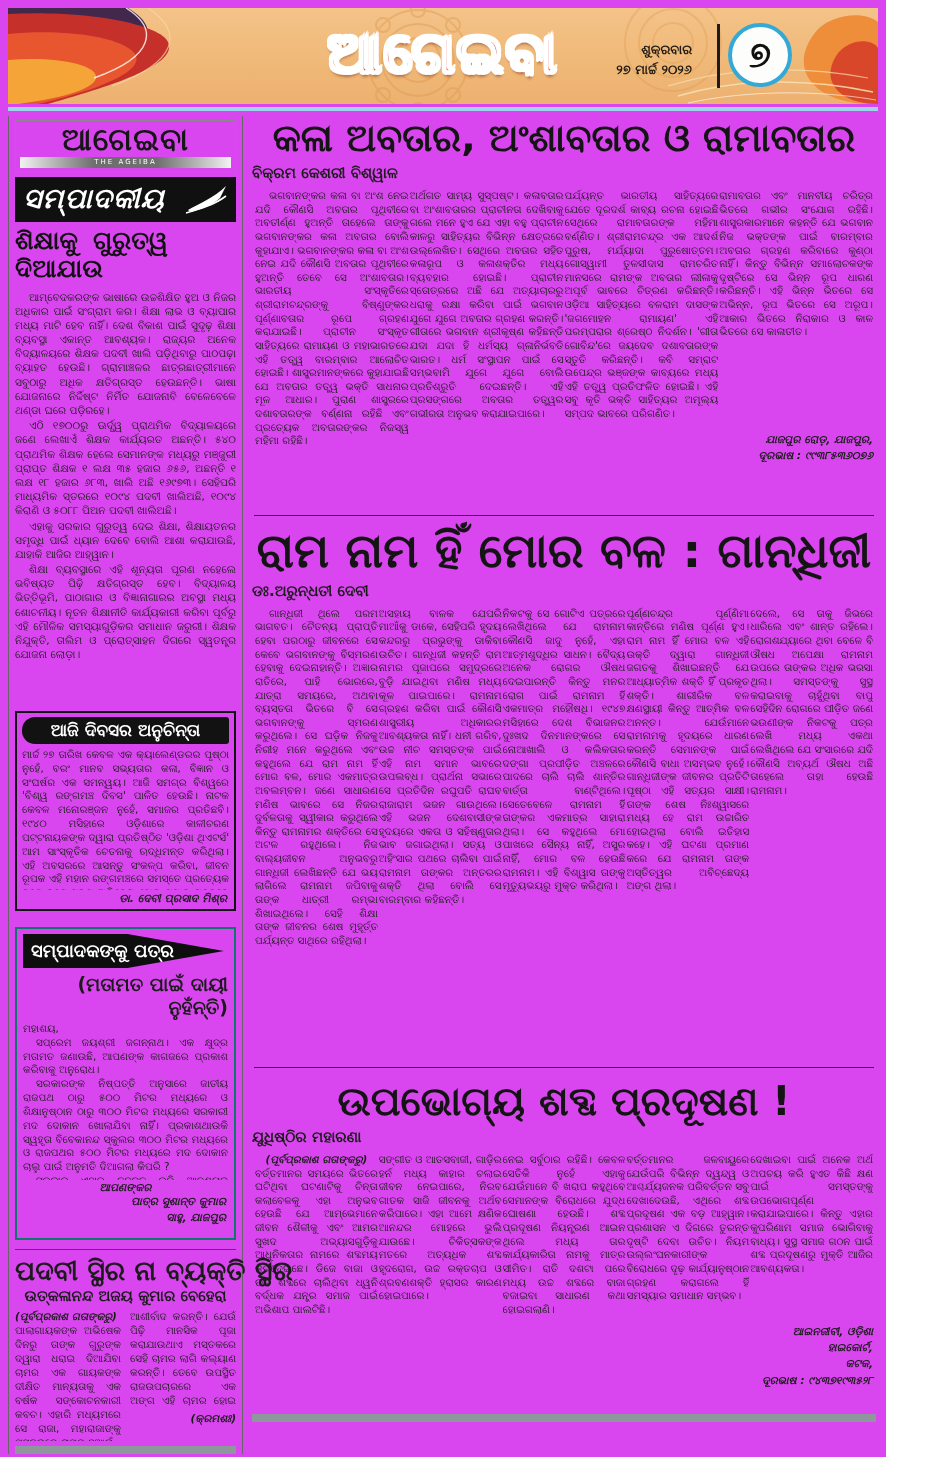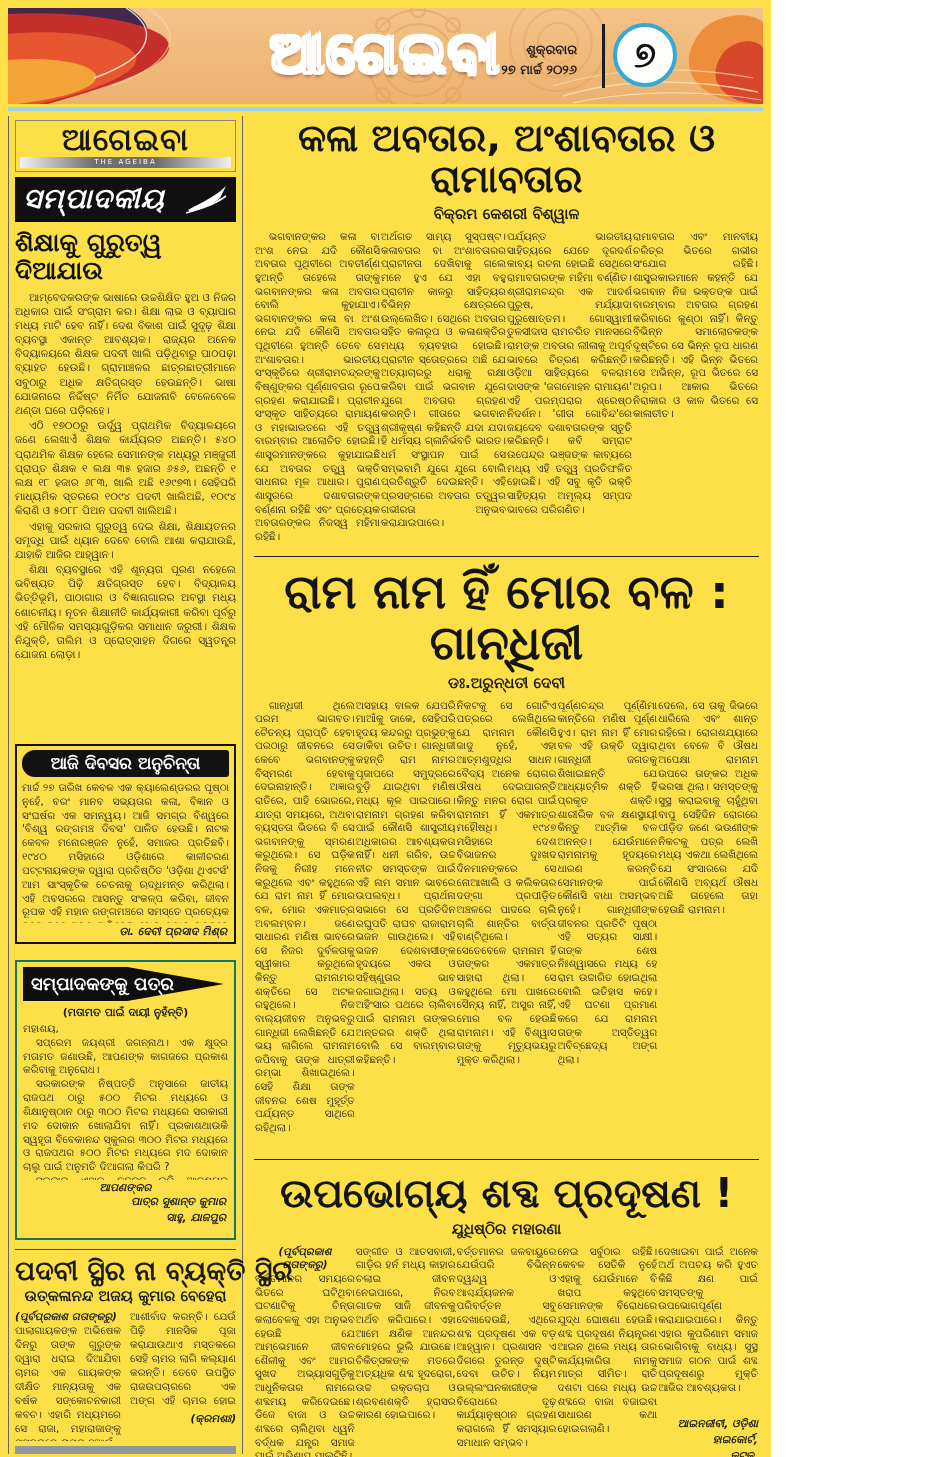--- a/index.html
+++ b/index.html
@@ -1,17 +1,17 @@
 <!DOCTYPE html>
 <html lang="or"><head>
 <meta charset="utf-8">
 <style>
   * { box-sizing: border-box; margin: 0; padding: 0; }
   body { background:#fff; font-family:"DejaVu Sans","Liberation Sans",sans-serif; }
-  .page { width:771px; height:1457px; background:#fde047; padding:8px; position:relative; color:#1b1b1b; overflow:hidden; }
+  .page { width:886px; height:1457px; background:#d946ef; padding:8px; position:relative; color:#1b1b1b; overflow:hidden; }
 
   
   .masthead { position:relative; height:96px; background:linear-gradient(180deg,#f4c389 0%,#efb877 60%,#edb170 100%); overflow:hidden; }
   .mast-left-waves, .mast-right-swirl, .mandala { position:absolute; top:0; }
   .mast-left-waves { left:0; }
   .mast-right-swirl { right:0; }
   .mandala { opacity:.45; }
   .mast-title { position:absolute; left:50%; top:50%; transform:translate(-50%,-54%); font-size:56px; font-weight:bold; color:#df2a21; letter-spacing:2px; z-index:3; -webkit-text-stroke:2px #ffffff; text-shadow:-2px -2px 0 #fff, 2px -2px 0 #fff, -2px 2px 0 #fff, 2px 2px 0 #fff, 0 4px 3px rgba(110,20,10,.45); white-space:nowrap; }
   .mast-date { position:absolute; right:186px; top:32px; text-align:right; font-size:13px; font-weight:bold; line-height:1.55; color:#201a12; z-index:3; }
   .mast-divider { position:absolute; right:158px; top:16px; width:3px; height:64px; background:#1c1c1c; z-index:3; }
@@ -22,32 +22,32 @@
   .content { display:flex; gap:7px; height:1338px; }
   .sidebar { width:235px; flex:0 0 235px; border-left:1px solid #666; border-right:1px solid #666; padding:4px 6px 0; display:flex; flex-direction:column; }
   .main { flex:1; display:flex; flex-direction:column; padding:0 2px; min-width:0; }
 
   
   .logo-box { border:1px solid #888; padding:2px 4px 3px; text-align:center; }
   .logo-title { font-size:31px; font-weight:bold; letter-spacing:1px; line-height:1.05; color:#161616; }
   .logo-bar { margin-top:1px; height:11px; background:linear-gradient(90deg,#f2f2f2,#6f6f6f 35%,#6f6f6f 65%,#f2f2f2); color:#fff; font-size:7px; line-height:11px; letter-spacing:2px; }
   .ed-banner { margin-top:5px; background:#101010; color:#fff; display:flex; align-items:center; justify-content:space-between; padding:5px 8px 6px; }
   .ed-banner-text { font-size:28px; font-weight:bold; font-style:italic; letter-spacing:1px; }
-  .ed-headline { font-size:25px; font-weight:bold; line-height:1.12; padding:7px 0 5px; color:#111; }
+  .ed-headline { font-size:25px; font-weight:bold; line-height:1.12; padding:7px 0 5px; color:#111;font-family:Liberation Mono, monospace; }
   .ed-body { font-size:10.6px; line-height:1.34; text-align:justify; height:455px; overflow:hidden; }
   .ed-body p { text-indent:14px; margin-bottom:1px; }
 
   .today-box { border:2px solid #121212; margin-top:7px; padding:4px 5px 3px; }
   .today-title { background:#121212; color:#fff; text-align:center; font-size:17px; font-weight:bold; padding:3px 0 4px; border-radius:13px 3px 3px 13px; }
   .today-body { margin-top:4px; font-size:10.4px; line-height:1.33; text-align:justify; height:142px; overflow:hidden; }
   .today-sig { text-align:right; font-weight:bold; font-style:italic; font-size:11px; padding:2px 2px 1px; }
 
   .letters-box { border:2px solid #0f766e; margin-top:16px; padding:5px 6px 12px; }
   .letters-banner { background:#0e0e0e; height:34px; width:98%; clip-path:polygon(0 0,52% 0,100% 50%,52% 100%,0 100%); color:#fff; display:flex; align-items:center; padding-left:8px; font-size:18px; font-weight:bold; }
-  .letters-sub { text-align:center; font-weight:bold; font-size:11px; padding:5px 0 3px; }
+  .letters-sub { text-align:right; font-weight:bold; font-size:19px; padding:5px 0 3px; }
   .letters-body { font-size:10.4px; line-height:1.33; text-align:justify; height:158px; overflow:hidden; }
   .letters-body p { text-indent:13px; }
   .letters-salutation { text-indent:0 !important; }
   .letters-closing { text-align:center; font-style:italic; font-weight:bold; font-size:10.8px; padding-top:1px; }
   .letters-sig { text-align:right; font-weight:bold; font-style:italic; font-size:11px; line-height:1.45; padding-right:2px; }
 
   .pdbi { margin-top:9px; border-top:1px solid #444; padding-top:3px; }
   .pdbi-headline { font-size:27px; font-weight:bold; text-align:center; line-height:1.08; padding:3px 0 2px; white-space:nowrap; }
   .pdbi-byline { font-size:15px; font-weight:bold; text-align:center; padding-bottom:4px; }
   .pdbi-cols { display:flex; gap:9px; }
@@ -56,21 +56,21 @@
   .pdbi-text { height:118px; overflow:hidden; }
   .pdbi-text-short { height:100px; overflow:hidden; }
   .pdbi-cont { text-align:right; font-style:italic; font-weight:bold; font-size:10.6px; padding-top:2px; }
   .gray-bar { height:8px; background:#8f969c; margin-top:5px; }
 
   
   .a-headline { font-weight:bold; text-align:center; line-height:1.08; color:#141414; }
   .a1 .a-headline { font-size:38px; padding-top:2px; }
   .a2 .a-headline { font-size:47px; padding-top:4px; }
   .a3 .a-headline { font-size:40px; padding-top:6px; }
-  .a-byline { font-size:15px; font-weight:bold; text-align:center; padding:5px 0 7px; }
+  .a-byline { font-size:15px; font-weight:bold; padding:5px 0 7px; }
   .a-cols { display:flex; gap:1px; padding:0 3px; }
   .a-col { flex:1; font-size:10.4px; line-height:1.31; text-align:justify; min-width:0; }
   .a-text { overflow:hidden; }
   .a1 .a-text-full { height:318px; } .a1 .a-text-short { height:240px; }
   .a2 .a-text-full { height:452px; } .a2 .a-text-short { height:342px; }
   .a3 .a-text-full { height:242px; } .a3 .a-text-short { height:168px; }
   .a-note { font-style:italic; font-weight:bold; text-align:center; }
   .a-sig { text-align:right; font-weight:bold; font-style:italic; font-size:10.8px; line-height:1.5; padding-top:3px; }
   .hr-section { border:none; border-top:1px solid #222; margin:8px 2px 6px; }
   .indent { text-indent:14px; display:inline-block; }
@@ -202,20 +202,24 @@
               <div class="a-text a-text-full"><span class="indent">ଭଗବାନଙ୍କର କଳା ବା ଅଂଶ ନେଇ ଯଦି କୌଣସି ଅବତାର ପୃଥିବୀରେ ଅବତୀର୍ଣ୍ଣ ହୁଅନ୍ତି ତାହେଲେ ତାଙ୍କୁ ଭଗବାନଙ୍କର କଳା ଅବତାର ବୋଲି କୁହାଯାଏ। ଭଗବାନଙ୍କର କଳା ବା ଅଂଶ ନେଇ ଯଦି କୌଣସି ଅବତାର ପୃଥିବୀରେ ହୁଅନ୍ତି ତେବେ ସେ ଅଂଶାବତାର। ଭାରତୀୟ ସଂସ୍କୃତିରେ ଶ୍ରୀରାମଚନ୍ଦ୍ରଙ୍କୁ ବିଷ୍ଣୁଙ୍କର ପୂର୍ଣ୍ଣାବତାର ରୂପେ ଗ୍ରହଣ କରାଯାଇଛି। ପ୍ରାଚୀନ ସଂସ୍କୃତ ସାହିତ୍ୟରେ ରାମାୟଣ ଓ ମହାଭାରତରେ ଏହି ତତ୍ତ୍ୱ ବାରମ୍ବାର ଆଲୋଚିତ ହୋଇଛି। ଶାସ୍ତ୍ରମାନଙ୍କରେ କୁହାଯାଇଛି ଯେ ଅବତାର ତତ୍ତ୍ୱ ଭକ୍ତି ସାଧନାର ମୂଳ ଆଧାର। ପୁରାଣ ଶାସ୍ତ୍ରରେ ଦଶାବତାରଙ୍କ ବର୍ଣ୍ଣନା ରହିଛି ଏବଂ ପ୍ରତ୍ୟେକ ଅବତାରଙ୍କର ନିଜସ୍ୱ ମହିମା ରହିଛି।</span></div>
             </div>
           <div class="a-col">
               <div class="a-text a-text-full">ଅର୍ଥଗତ ସାମ୍ୟ ସୁସ୍ପଷ୍ଟ। କଳାବତାର ବା ଅଂଶାବତାରର ପ୍ରାଚୀନତା ଦେଖିବାକୁ ଗଲେ ମନେ ହୁଏ ଯେ ଏହା ବହୁ ପ୍ରାଚୀନ କାଳରୁ ସାହିତ୍ୟର ବିଭିନ୍ନ କ୍ଷେତ୍ରରେ ଉଲ୍ଲେଖିତ। ସେଥିରେ ଅବତାର ସହିତ କଳାରୂପ ଓ କଳାଶକ୍ତିର ମଧ୍ୟ ବ୍ୟବହାର ହୋଇଛି। ପ୍ରାଚୀନ ସ୍ତୋତ୍ରରେ ଅଛି ଯେ ଅତ୍ୟାଚାରରୁ ଧରାକୁ ରକ୍ଷା କରିବା ପାଇଁ ଭଗବାନ ଯୁଗେ ଯୁଗେ ଅବତାର ଗ୍ରହଣ କରନ୍ତି। ଗୀତାରେ ଭଗବାନ ଶ୍ରୀକୃଷ୍ଣ କହିଛନ୍ତି ଯଦା ଯଦା ହି ଧର୍ମସ୍ୟ ଗ୍ଳାନିର୍ଭବତି ଭାରତ। ଧର୍ମ ସଂସ୍ଥାପନ ପାଇଁ ସେ ସମ୍ଭବାମି ଯୁଗେ ଯୁଗେ ବୋଲି ପ୍ରତିଶ୍ରୁତି ଦେଇଛନ୍ତି। ଏହି ପ୍ରସଙ୍ଗରେ ଅବତାର ତତ୍ତ୍ୱର ଗଭୀରତା ଅନୁଭବ କରାଯାଇପାରେ।</div>
             </div>
           <div class="a-col">
               <div class="a-text a-text-full">ପର୍ଯ୍ୟନ୍ତ ଭାରତୀୟ ସାହିତ୍ୟରେ ଯେତେ ଦୂରଦର୍ଶ କାବ୍ୟ ରଚନା ହୋଇଛି ସେଥିରେ ରାମାବତାରଙ୍କ ମହିମା ବର୍ଣ୍ଣିତ। ଶ୍ରୀରାମଚନ୍ଦ୍ର ଏକ ଆଦର୍ଶ ପୁରୁଷ, ମର୍ଯ୍ୟାଦା ପୁରୁଷୋତ୍ତମ। ଗୋସ୍ୱାମୀ ତୁଳସୀଦାସ ରାମଚରିତ ମାନସରେ ରାମଙ୍କ ଅବତାର ଲୀଳାକୁ ଅପୂର୍ବ ଭାବରେ ଚିତ୍ରଣ କରିଛନ୍ତି। ଓଡ଼ିଆ ସାହିତ୍ୟରେ ବଳରାମ ଦାସଙ୍କ 'ଜଗମୋହନ ରାମାୟଣ' ଏହି ପରମ୍ପରାର ଶ୍ରେଷ୍ଠ ନିଦର୍ଶନ। 'ଗୀତା ଗୋବିନ୍ଦ'ରେ ଜୟଦେବ ଦଶାବତାରଙ୍କ ସ୍ତୁତି କରିଛନ୍ତି। କବି ସମ୍ରାଟ ଉପେନ୍ଦ୍ର ଭଞ୍ଜଙ୍କ କାବ୍ୟରେ ମଧ୍ୟ ଏହି ତତ୍ତ୍ୱ ପ୍ରତିଫଳିତ ହୋଇଛି। ଏହି ସବୁ କୃତି ଭକ୍ତି ସାହିତ୍ୟର ଅମୂଲ୍ୟ ସମ୍ପଦ ଭାବରେ ପରିଗଣିତ।</div>
             </div>
           <div class="a-col">
             <div class="a-text a-text-short">ରାମାବତାର ଏବଂ ମାନବୀୟ ଚରିତ୍ର ଭିତରେ ଗଭୀର ସଂଯୋଗ ରହିଛି। ଶାସ୍ତ୍ରକାରମାନେ କହନ୍ତି ଯେ ଭଗବାନ ନିଜ ଭକ୍ତଙ୍କ ପାଇଁ ବାରମ୍ବାର ଅବତାର ଗ୍ରହଣ କରିବାରେ କୁଣ୍ଠା ନାହିଁ। କିନ୍ତୁ ବିଭିନ୍ନ ସମାଲୋଚକଙ୍କ ଦୃଷ୍ଟିରେ ସେ ଭିନ୍ନ ରୂପ ଧାରଣ କରିଛନ୍ତି। ଏହି ଭିନ୍ନ ଭିତରେ ସେ ଅଭିନ୍ନ, ରୂପ ଭିତରେ ସେ ଅରୂପ। ଆକାର ଭିତରେ ନିରାକାର ଓ କାଳ ଭିତରେ ସେ କାଳାତୀତ।</div>
+            <div class="a-sig">
+              <div>ଯାଜପୁର ରୋଡ଼, ଯାଜପୁର,</div>
+              <div>ଦୂରଭାଷ : ୯୯୩୮୫୩୬୦୭୬</div>
+            </div>
           </div>
         </div>
       </section>
 
       <hr class="hr-section">
 
       <section class="a2">
         <div class="a-headline">ରାମ ନାମ ହିଁ ମୋର ବଳ : ଗାନ୍ଧିଜୀ</div>
         <div class="a-byline">ଡଃ.ଅରୁନ୍ଧତୀ ଦେବୀ</div>
         <div class="a-cols">
@@ -244,24 +248,24 @@
         <div class="a-byline">ଯୁଧିଷ୍ଠିର ମହାରଣା</div>
         <div class="a-cols">
           <div class="a-col">
             <div class="a-note">(ପୂର୍ବପ୍ରକାଶ ଗତାଙ୍କରୁ)</div>
             <div class="a-text a-text-full">ବର୍ତ୍ତମାନର ସମୟରେ ଭିତରେ ଘଟିଥିବା ଘଟଣାଟିକୁ ଚିନ୍ତା କଲାବେଳକୁ ଏହା ଅନୁଭବ ହେଉଛି ଯେ ଆମ୍ଭେମାନେ ଜୀବନ ଶୈଳୀକୁ ଏବଂ ଆମର ସୁଖଦ ଅଭ୍ୟାସଗୁଡ଼ିକୁ ଆଧୁନିକତାର ନାମରେ ଶବ୍ଦମୟ କରିଦେଇଛେ। ଡିଜେ ବାଜା ଓ ଉଚ୍ଚ ଶବ୍ଦରେ ଚାଲିଥିବା ଧ୍ୱନି ବର୍ଦ୍ଧକ ଯନ୍ତ୍ର ସମାଜ ପାଇଁ ଅଭିଶାପ ପାଲଟିଛି।</div>
           </div>
           <div class="a-col">
               <div class="a-text a-text-full">ସଙ୍ଗୀତ ଓ ଆତସବାଜୀ, ଗାଡ଼ିର ହର୍ନ ମଧ୍ୟ କାହାର ଚଲାଇ ଜୀବନ ନେଇପାରେ, ନିରବ ଗାତକ ସାଜି ଜୀବନକୁ ଅର୍ଥବ କରିପାରେ। ଏହା ଆମେ କ୍ଷଣିକ ଆନନ୍ଦର ମୋହରେ ଭୁଲି ଯାଉଛେ। ଚିକିତ୍ସକଙ୍କ ମତରେ ଅତ୍ୟଧିକ ଶବ୍ଦ ହୃଦରୋଗ, ଉଚ୍ଚ ରକ୍ତଚାପ ଓ ଶ୍ରବଣଶକ୍ତି ହ୍ରାସର କାରଣ ହୋଇପାରେ।</div>
             </div>
           <div class="a-col">
+              <div class="a-text a-text-full">ନେଇ ସର୍ବୁଠାର ରହିଛି। କେବଳ ସେତିକି ନୁହେଁ ଏହାକୁ ଯେଉଁମାନେ ବି ଖରାପ କହୁଥିବେ ସେମାନଙ୍କ ବିରୋଧରେ ଯୁଦ୍ଧ ଘୋଷଣା ହେଉଛି। ଶବ୍ଦ ପ୍ରଦୂଷଣ ନିୟନ୍ତ୍ରଣ ଆଇନ ଥିଲେ ମଧ୍ୟ ତାର କାର୍ଯ୍ୟକାରିତା ନାମକୁ ମାତ୍ର ସୀମିତ। ରାତି ଦଶଟା ପରେ ମଧ୍ୟ ଉଚ୍ଚ ଶବ୍ଦରେ ବାଜା ବଜାଇବା ସାଧାରଣ କଥା ହୋଇଗଲାଣି।</div>
+            </div>
+          <div class="a-col">
               <div class="a-text a-text-full">ବର୍ତ୍ତମାନର ଜଳବାୟୁରେ ଯେଉଁପରି ବିଭିନ୍ନ ଦ୍ୱନ୍ଦ୍ୱ ଓ ଆଶ୍ଚର୍ଯ୍ୟଜନକ ପରିବର୍ତ୍ତନ ସବୁ ଦେଖାଦେଉଛି, ଏଥିରେ ଶବ୍ଦ ପ୍ରଦୂଷଣ ଏକ ବଡ଼ ଆହ୍ୱାନ। ପ୍ରଶାସନ ଏ ଦିଗରେ ତୁରନ୍ତ ଦୃଷ୍ଟି ଦେବା ଉଚିତ। ନିୟମ ଉଲ୍ଲଂଘନକାରୀଙ୍କ ବିରୋଧରେ ଦୃଢ଼ କାର୍ଯ୍ୟାନୁଷ୍ଠାନ ଗ୍ରହଣ କରାଗଲେ ହିଁ ସମସ୍ୟାର ସମାଧାନ ସମ୍ଭବ।</div>
-            </div>
-          <div class="a-col">
-              <div class="a-text a-text-full">ନେଇ ସର୍ବୁଠାର ରହିଛି। କେବଳ ସେତିକି ନୁହେଁ ଏହାକୁ ଯେଉଁମାନେ ବି ଖରାପ କହୁଥିବେ ସେମାନଙ୍କ ବିରୋଧରେ ଯୁଦ୍ଧ ଘୋଷଣା ହେଉଛି। ଶବ୍ଦ ପ୍ରଦୂଷଣ ନିୟନ୍ତ୍ରଣ ଆଇନ ଥିଲେ ମଧ୍ୟ ତାର କାର୍ଯ୍ୟକାରିତା ନାମକୁ ମାତ୍ର ସୀମିତ। ରାତି ଦଶଟା ପରେ ମଧ୍ୟ ଉଚ୍ଚ ଶବ୍ଦରେ ବାଜା ବଜାଇବା ସାଧାରଣ କଥା ହୋଇଗଲାଣି।</div>
             </div>
           <div class="a-col">
             <div class="a-text a-text-short">ଦେଖାଇବା ପାଇଁ ଅନେକ ଅର୍ଥ ଅପଚୟ କରି ହୁଏତ କିଛି କ୍ଷଣ ପାଇଁ ସମସ୍ତଙ୍କୁ ଉପଭୋଗପୂର୍ଣ୍ଣ କରାଯାଇପାରେ। କିନ୍ତୁ ଏହାର କୁପରିଣାମ ସମାଜ ଭୋଗିବାକୁ ବାଧ୍ୟ। ସୁସ୍ଥ ସମାଜ ଗଠନ ପାଇଁ ଶବ୍ଦ ପ୍ରଦୂଷଣରୁ ମୁକ୍ତି ଆଜିର ଆବଶ୍ୟକତା।</div>
             <div class="a-sig">
               <div>ଆଇନଜୀବୀ, ଓଡ଼ିଶା ହାଇକୋର୍ଟ,</div>
               <div>କଟକ,</div>
               <div>ଦୂରଭାଷ : ୯୪୩୭୧୯୩୫୨୮</div>
             </div>
           </div>
         </div>

